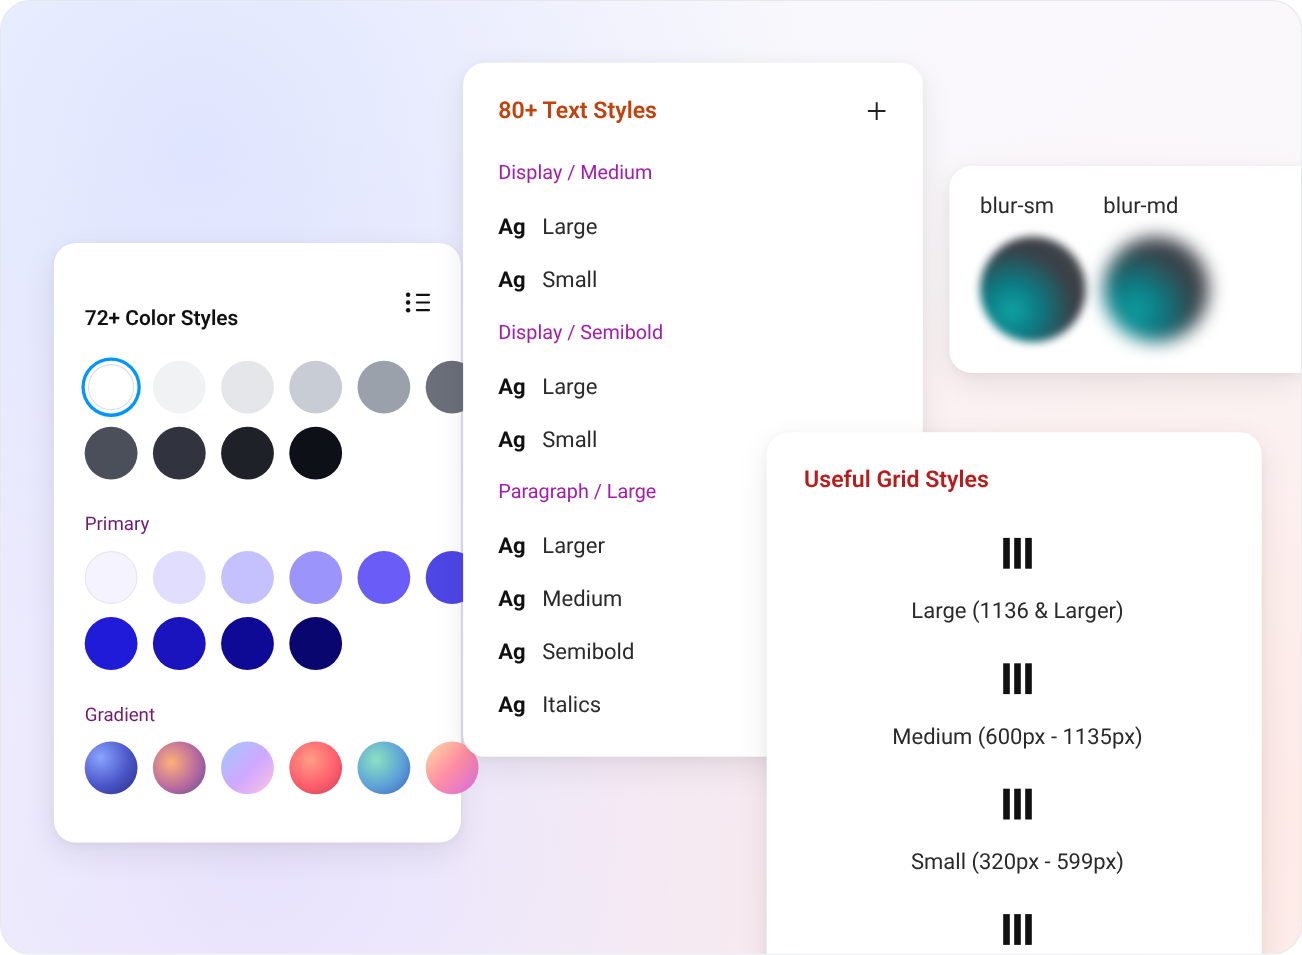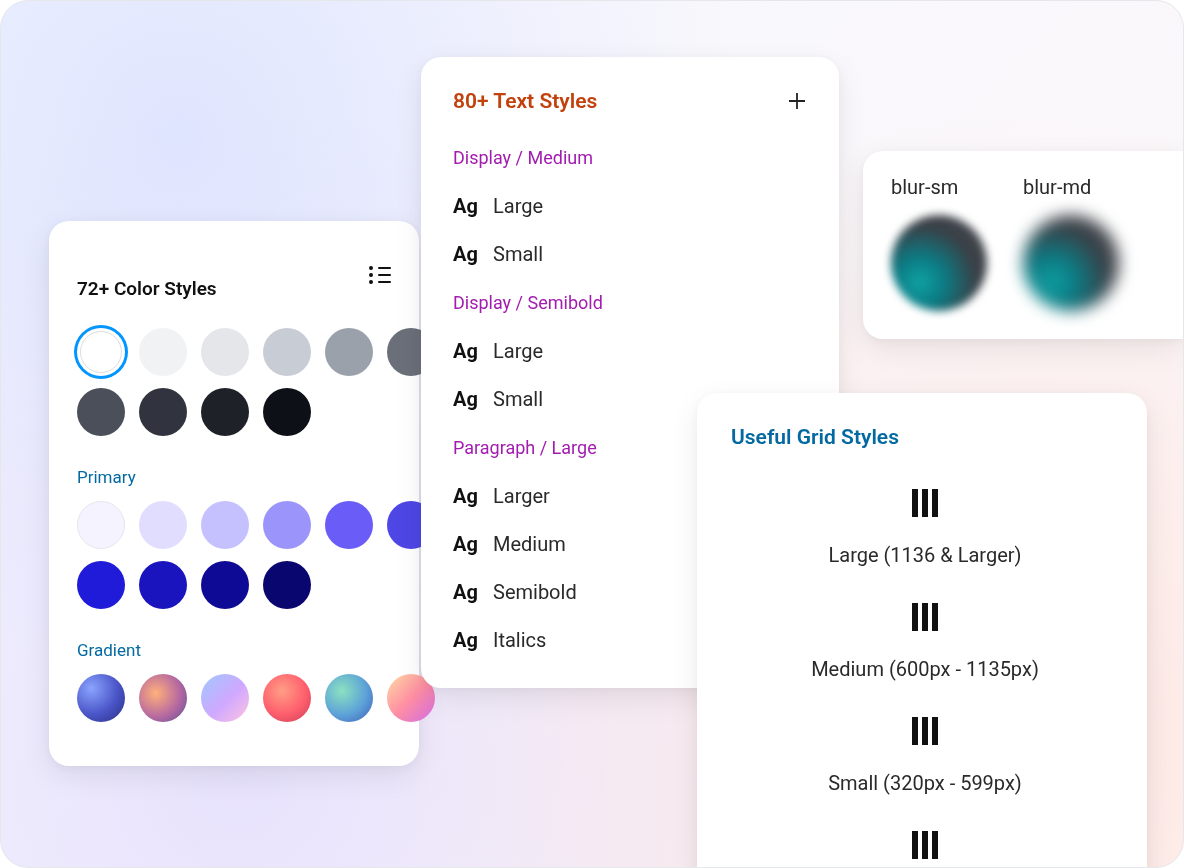--- a/index.html
+++ b/index.html
@@ -35,48 +35,48 @@
   .color-header { display:flex; align-items:center; justify-content:space-between; margin-bottom: 28px; }
   .color-title { font-size: 19px; font-weight: 600; color:#111;margin-top:28px; }
   .list-icon { width:22px; cursor:pointer; }
   .list-icon div.row { display:flex; align-items:center; gap:5px; margin:3px 0; }
   .list-icon .dot { width:4px; height:4px; border-radius:50%; background:#111; }
   .list-icon .line { width:14px; height:2px; background:#111; border-radius:1px; }
   .swatch-row { display:flex; gap:14px; margin-bottom:12px; }
   .swatch { width:48px; height:48px; border-radius:50%; cursor:pointer; flex-shrink:0; }
   .swatch.selected { box-shadow: 0 0 0 3px #0095ff; padding:3px; background:#fff !important; }
   .swatch.selected .inner { width:100%; height:100%; border-radius:50%; border:1px solid #ddd; background:#fff; }
-  .section-label { font-size:17px; color:#0369a1; margin-top:31px; margin-bottom:14px; }
+  .section-label { font-size:17px; color:#701a75; margin-top:31px; margin-bottom:14px; }
   .swatch.grad { background-size:cover; }
 
   
   .text-card { left: 420px; top: 56px; width: 418px; padding: 32px 32px 24px 32px; }
   .text-header { display:flex; align-items:center; justify-content:space-between; margin-bottom:34px; }
   .text-title { font-size:21px; font-weight:600; color:#c2410c; }
   .plus-icon { width:20px; height:20px; cursor:pointer; display:flex; align-items:center; justify-content:center; }
   .plus-icon svg { stroke:#222; }
   .text-group-label { font-size:18px; color:#a21caf; margin:14px 0 14px 0; }
   .text-item { display:flex; align-items:center; gap:8px; padding:12px 0; cursor:pointer; }
   .text-ag { font-size:20px; font-weight:700; color:#111; width:32px; }
   .text-name { font-size:20px; color:#2a2a2a; }
 
   
   .blur-card { right:0; top:150px; width:320px; padding:24px 28px 28px 28px; border-top-right-radius:0; border-bottom-right-radius:0; }
-  .blur-items { display:flex; gap:36px; }
+  .blur-items { display:flex; gap:16px; }
   .blur-item { text-align:left; cursor:pointer; }
   .blur-label { font-size:20px; color:#2a2a2a; margin-bottom:16px; }
   .blur-circle { width:96px; height:96px; border-radius:50%;
     background: radial-gradient(circle at 30% 70%, #0fa3a3 0%, #0b7c85 25%, #3a3f46 60%, #4b4f55 100%);
   }
   .blur-sm { filter: blur(4px); }
   .blur-md { filter: blur(8px); }
 
   
   .grid-card { left: 696px; top: 392px; width: 450px; padding: 32px 28px 28px 34px; }
-  .grid-title { font-size:21px; font-weight:600; color:#0369a1; margin-bottom:22px; }
+  .grid-title { font-size:21px; font-weight:600; color:#b91c1c; margin-bottom:22px; }
   .grid-item { display:flex; align-items:center; gap:26px; padding:18px 4px; cursor:pointer;flex-direction:column; }
   .grid-icon { display:flex; gap:4px; }
   .grid-icon span { width:6px; height:28px; background:#111; border-radius:0; }
   .grid-name { font-size:20px; color:#2a2a2a; }
 </style>
 </head>
 <body>
 
 <div class="canvas">
 

